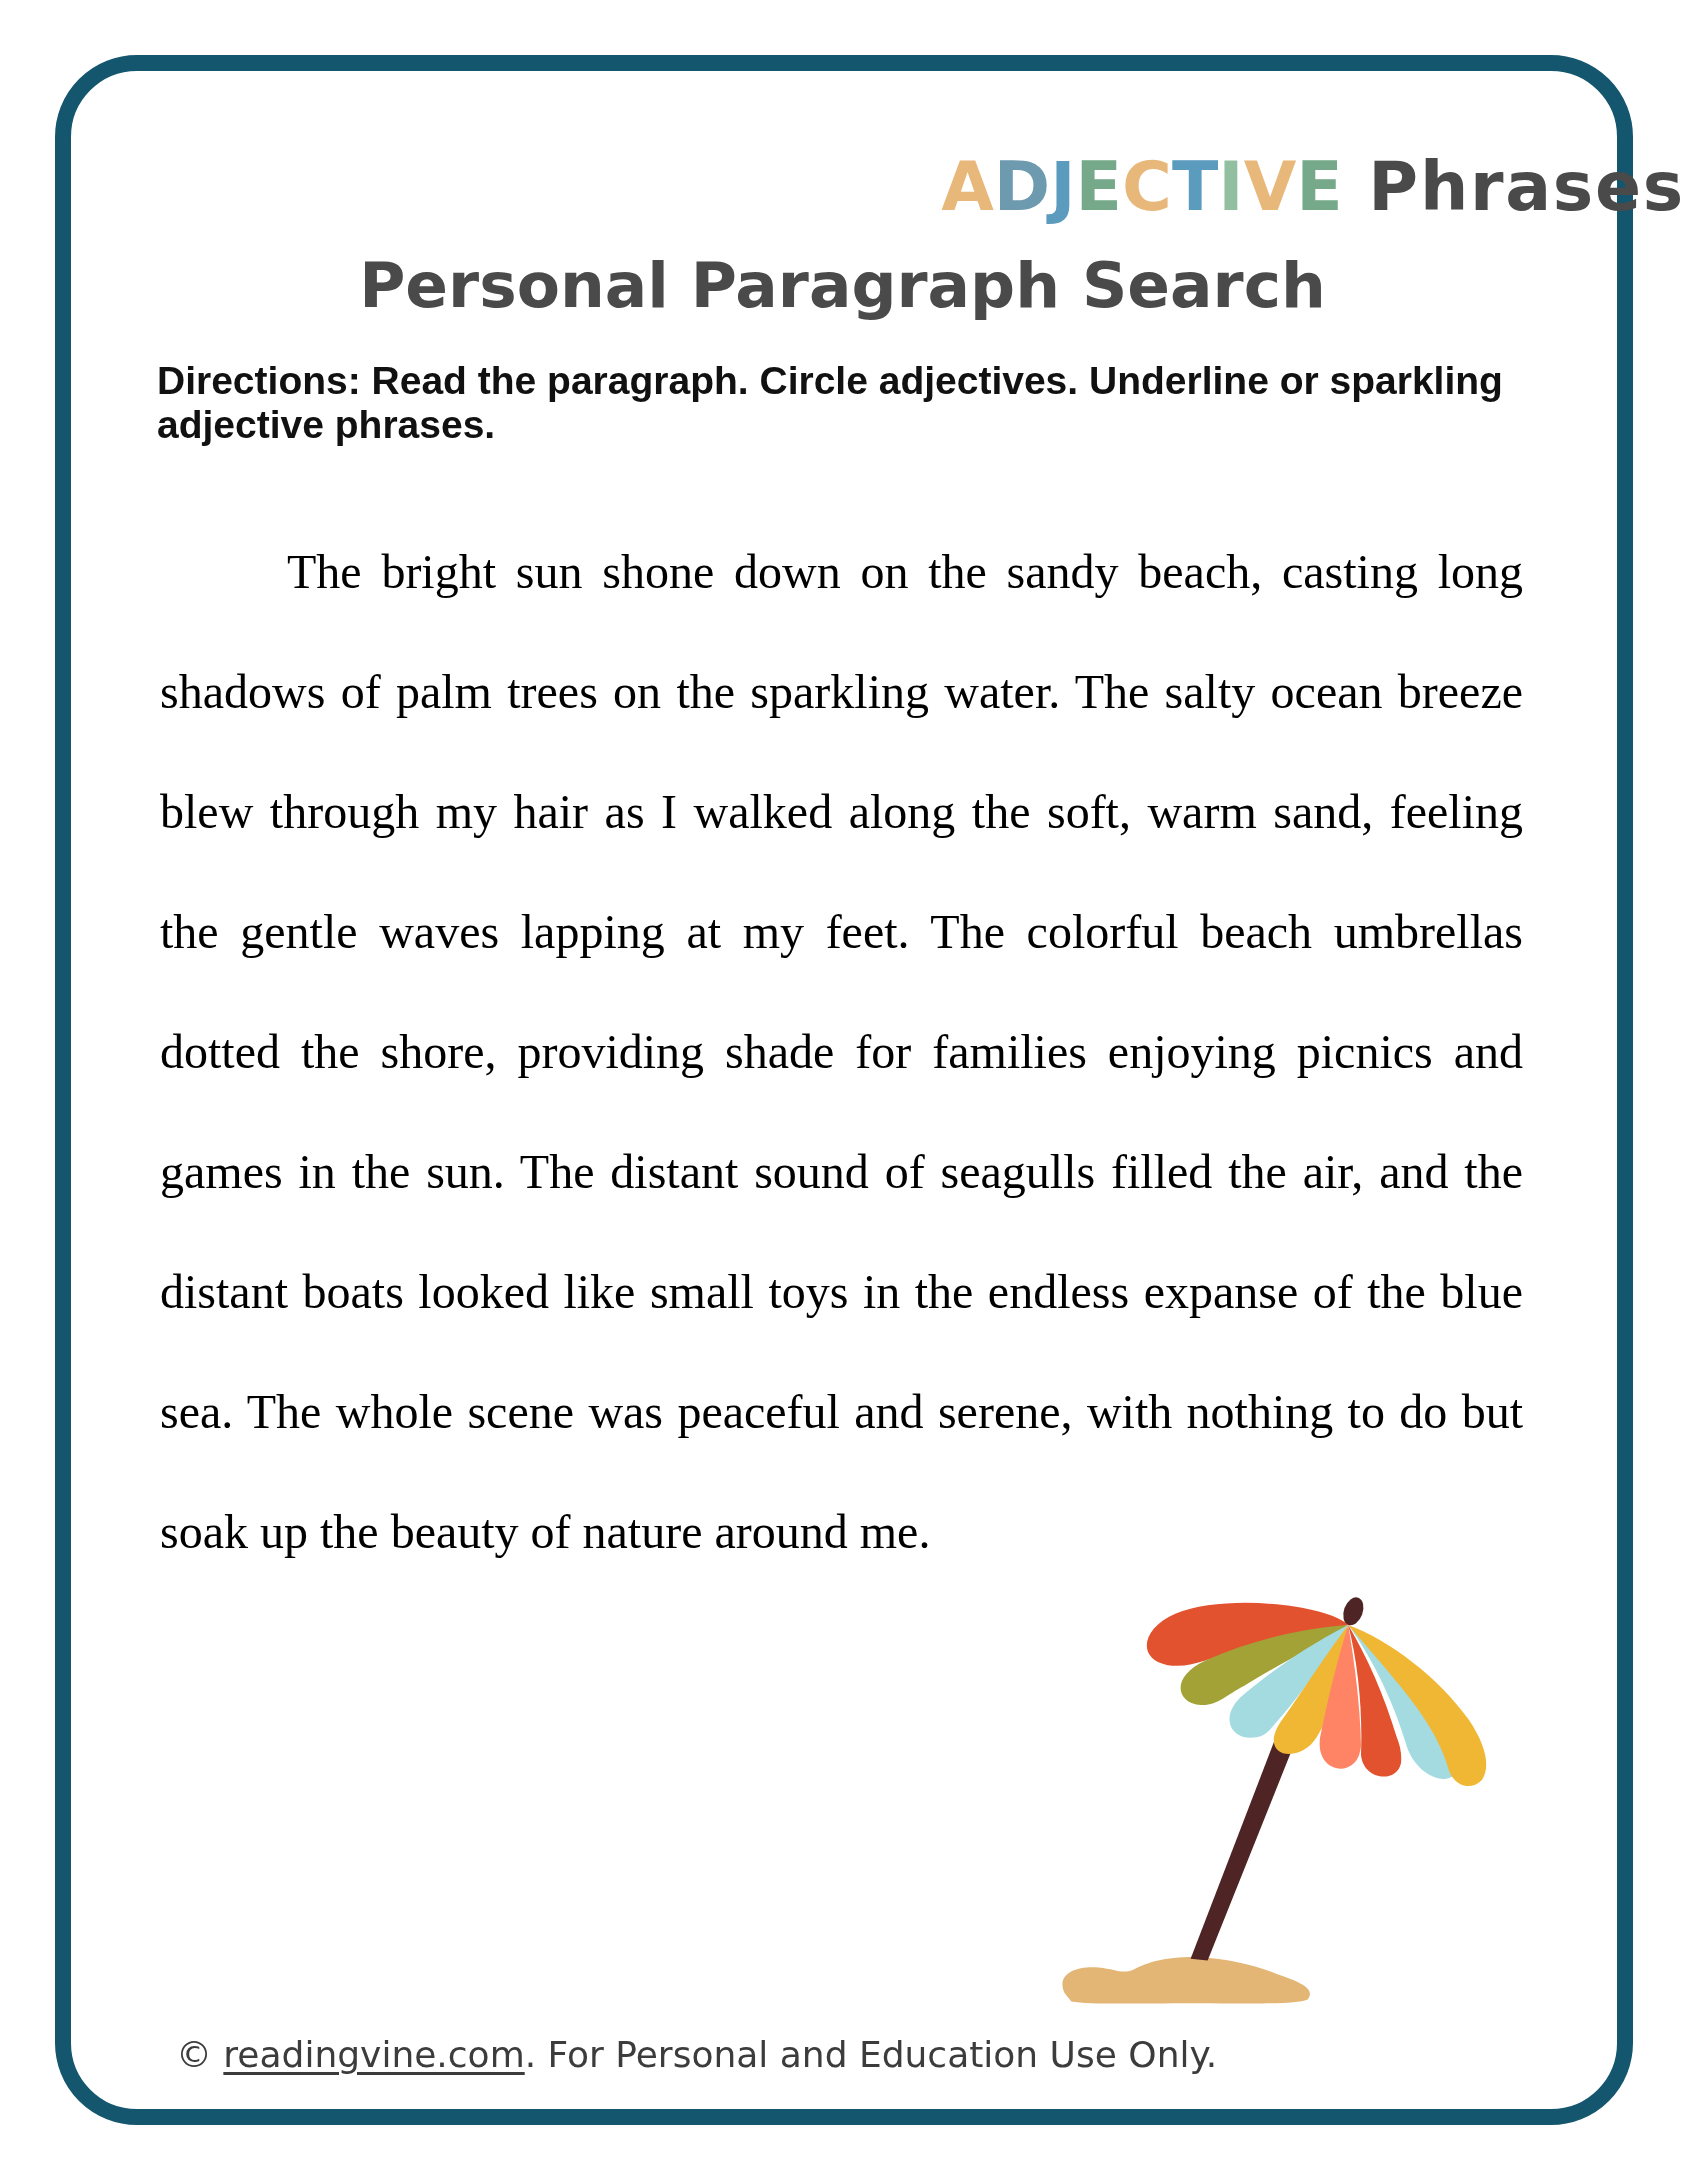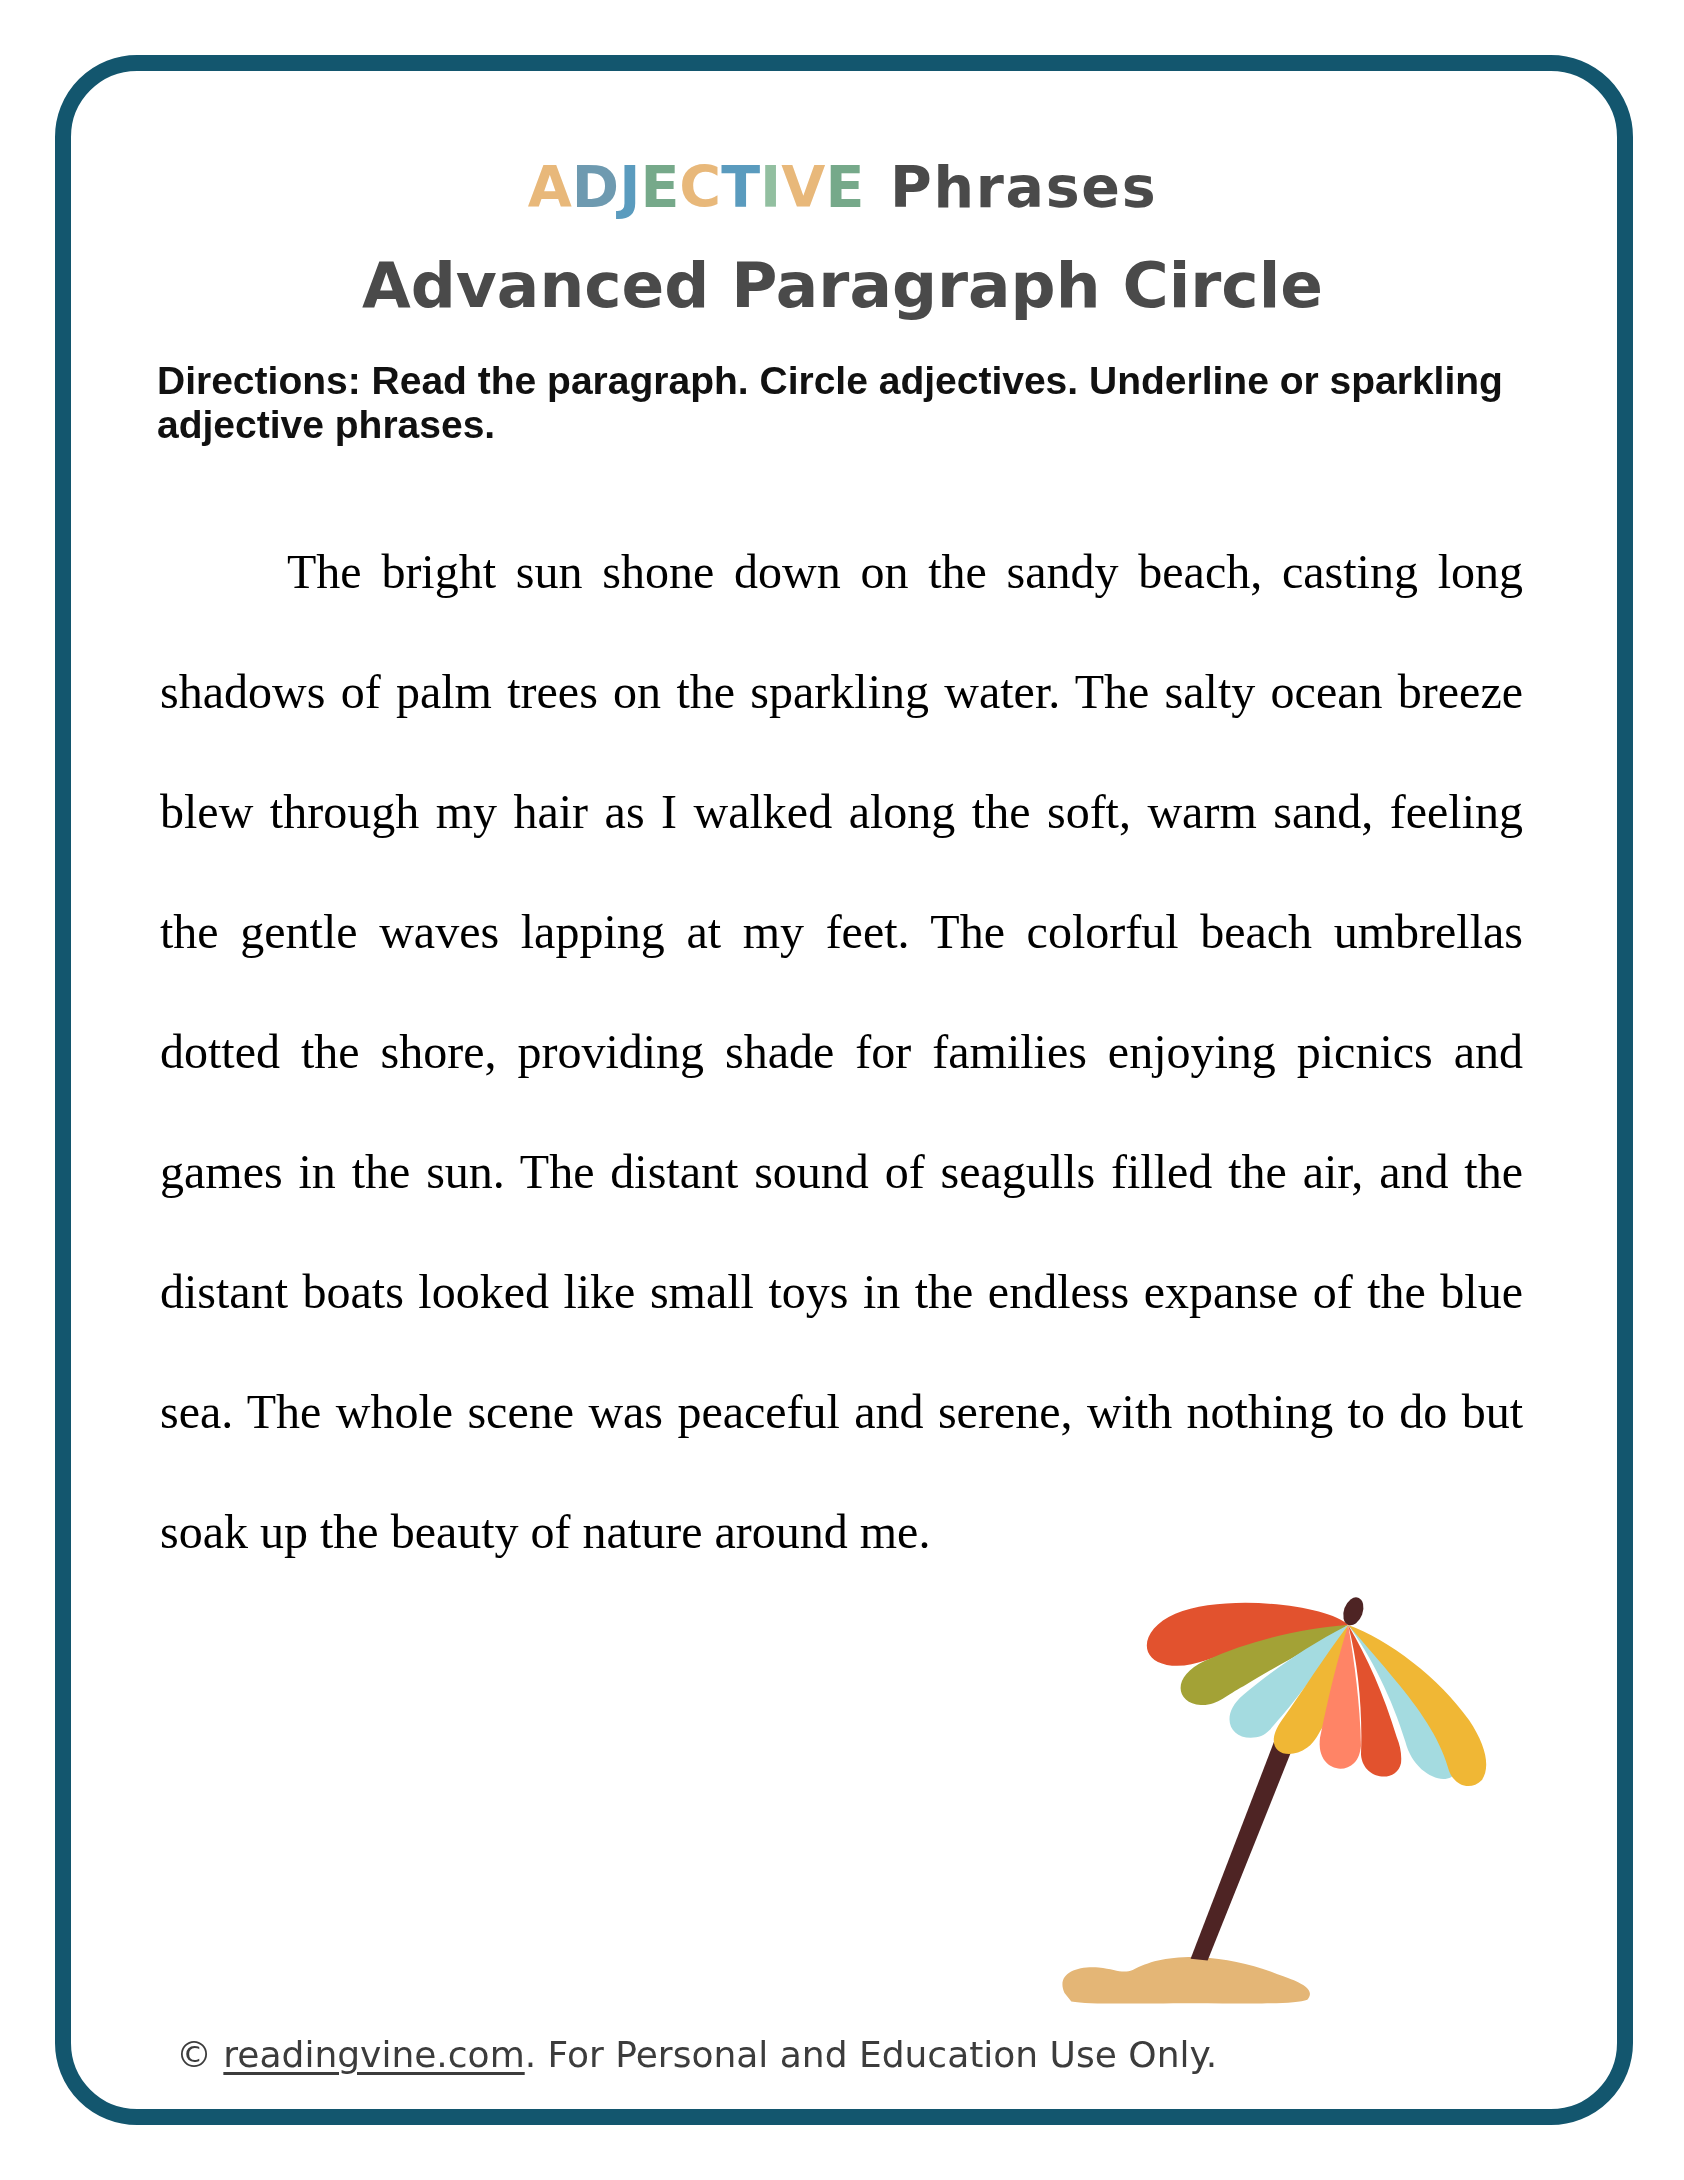--- a/index.html
+++ b/index.html
@@ -3,23 +3,23 @@
 <meta charset="utf-8">
 <style>
   html, body { margin: 0; padding: 0; background: #ffffff; }
   body { width: 1685px; height: 2181px; position: relative; overflow: hidden; }
   .frame {
     position: absolute; left: 55px; top: 55px;
     width: 1578px; height: 2070px; box-sizing: border-box;
     border: 16px solid #13566E; border-radius: 82px; background: #fff;
   }
   .title {
-    position: absolute; left: 0; top: 136px; width: 1685px; text-align: center;
+    position: absolute; left: 0; top: 136px; width: 1685px; text-align: right;
     font-family: "DejaVu Sans", sans-serif; font-weight: bold;
-    font-size: 57px; line-height: 102px; white-space: nowrap;
+    font-size: 68px; line-height: 102px; white-space: nowrap;
     letter-spacing: 1.7px;
   }
   .title .word-adj span { display: inline-block; transform-origin: center bottom; }
   .title .word-adj { letter-spacing: 0px; }
   .title .word-phr { color: #4A4A4A; margin-left: 25.6px; }
   .subtitle {
     position: absolute; left: 0; top: 243px; width: 1685px; text-align: center;
     font-family: "DejaVu Sans", sans-serif; font-weight: bold;
     font-size: 63px; line-height: 85px; color: #4A4A4A; white-space: nowrap;
   }
@@ -44,21 +44,21 @@
 </style>
 </head>
 <body>
 
 <div class="frame"></div>
 
 <div class="title">
   <span class="word-adj"><span style="color: rgb(232, 184, 122);">A</span><span style="color: rgb(110, 154, 176);">D</span><span style="color: rgb(90, 155, 190);">J</span><span style="color: rgb(118, 169, 138);">E</span><span style="color: rgb(232, 184, 122);">C</span><span style="color: rgb(90, 155, 190);">T</span><span style="color: rgb(146, 191, 160);">I</span><span style="color: rgb(232, 184, 122);">V</span><span style="color: rgb(118, 169, 138);">E</span></span><span class="word-phr">Phrases</span>
 </div>
 
-<div class="subtitle">Advanced Paragraph Circle</div>
+<div class="subtitle">Personal Paragraph Search</div>
 
 <div class="directions">Directions: Read the paragraph. Circle adjectives. Underline or sparkling adjective phrases.</div>
 
 <p class="paragraph">The bright sun shone down on the sandy beach, casting long shadows of palm trees on the sparkling water. The salty ocean breeze blew through my hair as I walked along the soft, warm sand, feeling the gentle waves lapping at my feet. The colorful beach umbrellas dotted the shore, providing shade for families enjoying picnics and games in the sun. The distant sound of seagulls filled the air, and the distant boats looked like small toys in the endless expanse of the blue sea. The whole scene was peaceful and serene, with nothing to do but soak up the beauty of nature around me.</p>
 
 <svg class="umbrella" viewBox="1240 1860 520 500" xmlns="http://www.w3.org/2000/svg">
 
   <path d="M1250 2340 C1240 2318, 1262 2308, 1290 2310 C1310 2312, 1318 2318, 1330 2313 C1350 2303, 1370 2297, 1410 2298 C1440 2300, 1470 2306, 1500 2318 C1530 2328, 1545 2336, 1535 2348 C1520 2354, 1460 2352, 1400 2352 C1340 2352, 1280 2354, 1258 2350 Z" fill="#E4B676"></path>
 
   <path d="M1496 2045 L1518 2052 L1418 2302 L1398 2300 Z" fill="#4E2424"></path>

